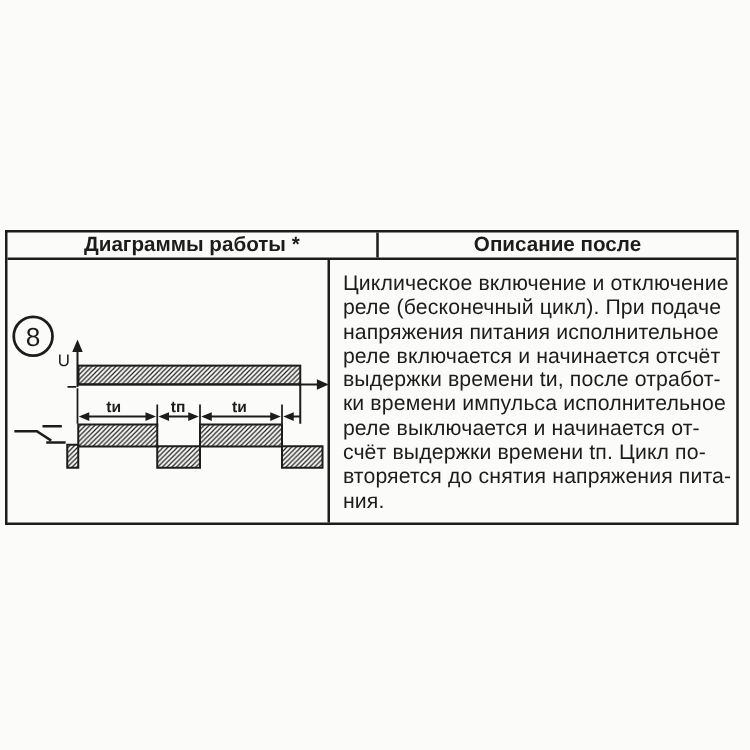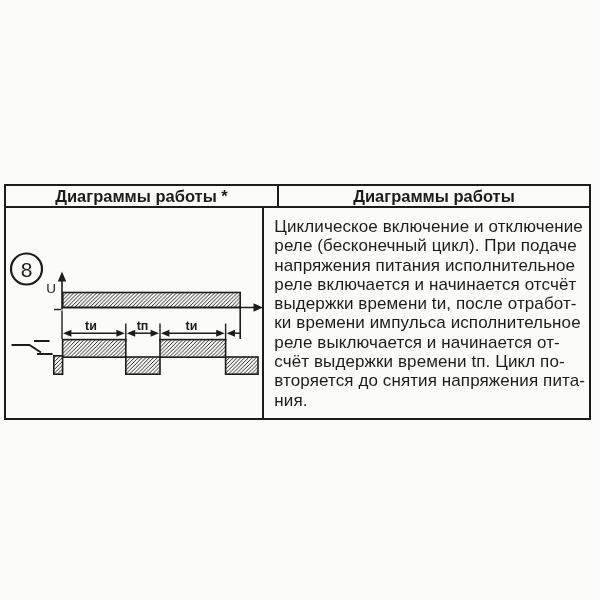--- a/index.html
+++ b/index.html
@@ -27,21 +27,21 @@
     flex:0 0 auto;
   }
   .th{
     font-weight:bold;
     font-size:16.5px;
     line-height:18px;
     padding:1px 0 1px 0;
     text-align:center;
     box-sizing:border-box;
   }
-  .th.left{width:273px;border-right:2px solid #1c1c1c;}
+  .th.left{width:297px;border-right:2px solid #1c1c1c;}
   .th.right{flex:1;}
   .tbody{display:flex;flex:1;min-height:0;}
   .td{box-sizing:border-box;}
   .td.left{width:273px;border-right:2px solid #1c1c1c;position:relative;}
   .td.right{flex:1;}
   .diagram-svg{position:absolute;left:0;top:0;}
   .description{
     margin:0;
     padding:9px 4px 0 10px;
     font-size:17px;
@@ -51,21 +51,21 @@
   }
 </style>
 </head>
 <body>
 
 <div class="canvas">
   <div class="doc-table">
 
     <div class="thead">
       <div class="th left">Диаграммы работы *</div>
-      <div class="th right">Диаграммы работы</div>
+      <div class="th right">Описание после</div>
     </div>
 
     <div class="tbody">
 
       <div class="td left">
         <svg class="diagram-svg" width="271" height="212" viewBox="6 206 271 212" xmlns="http://www.w3.org/2000/svg">
           <defs>
             <pattern id="hatch" width="3.8" height="3.8" patternUnits="userSpaceOnUse">
               <path d="M-0.9,0.9 L0.9,-0.9 M0,3.8 L3.8,0 M2.9,4.7 L4.7,2.9" stroke="#1c1c1c" stroke-width="0.95" fill="none"></path>
             </pattern>

